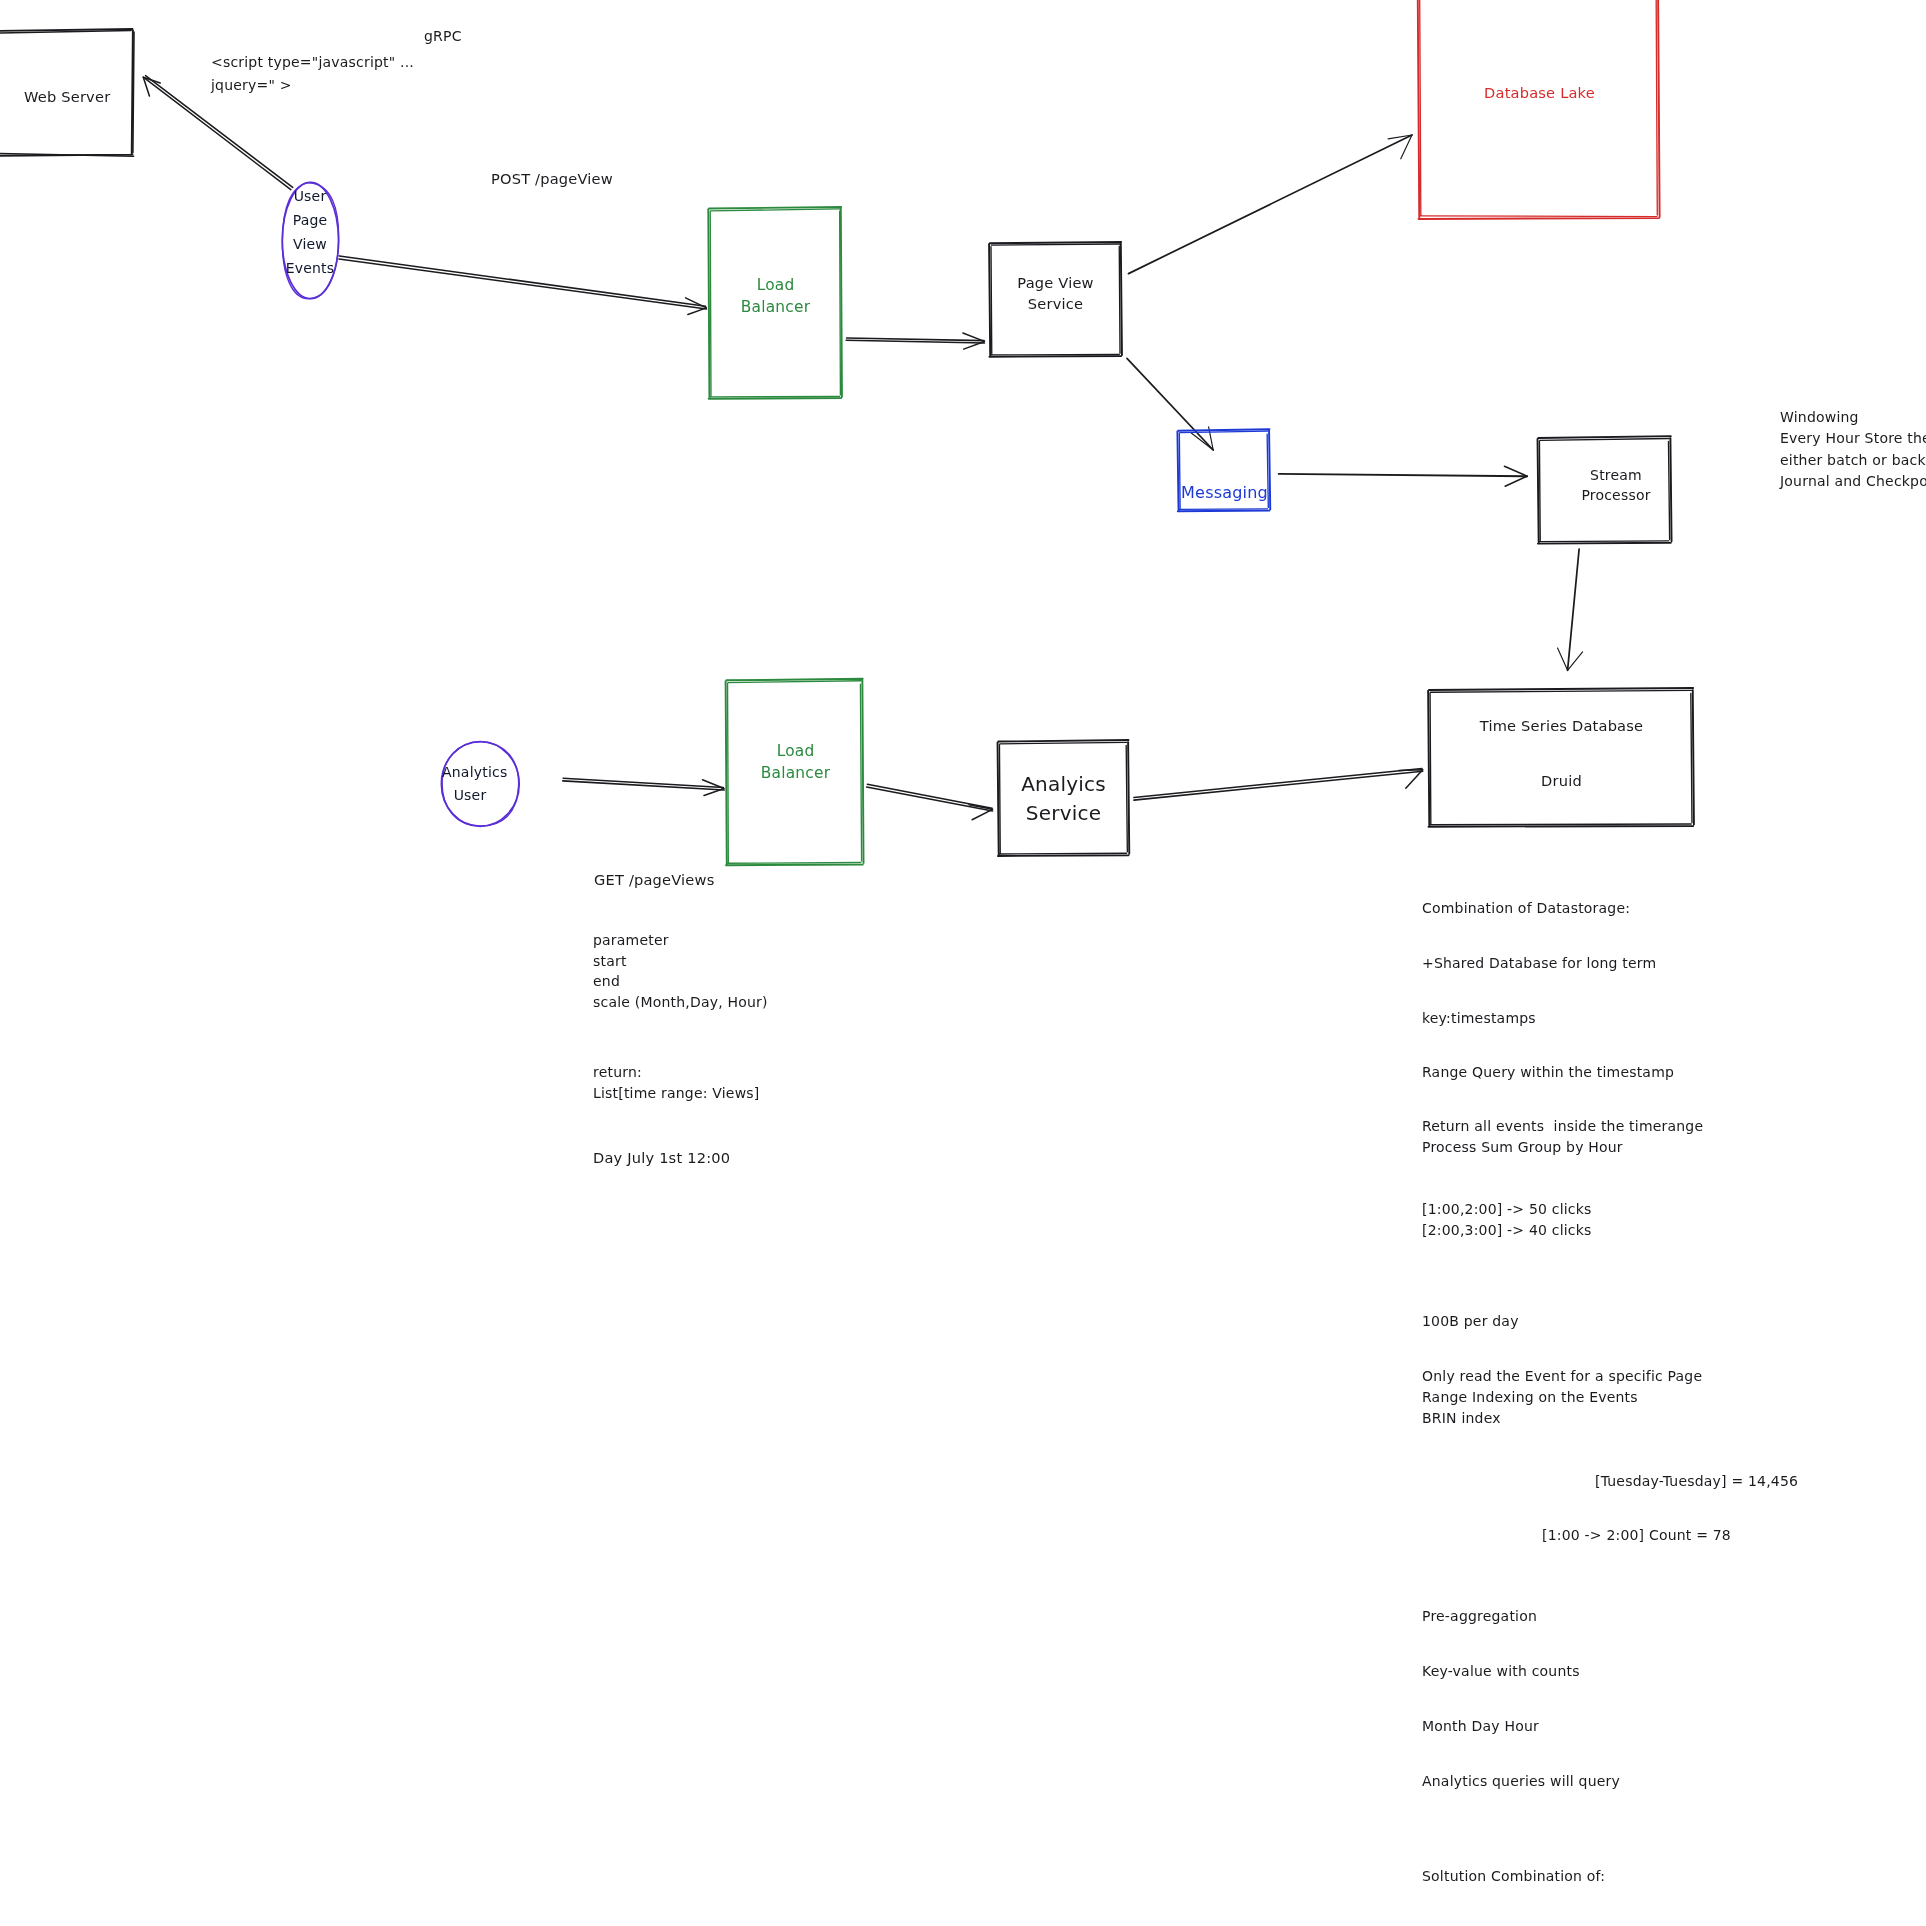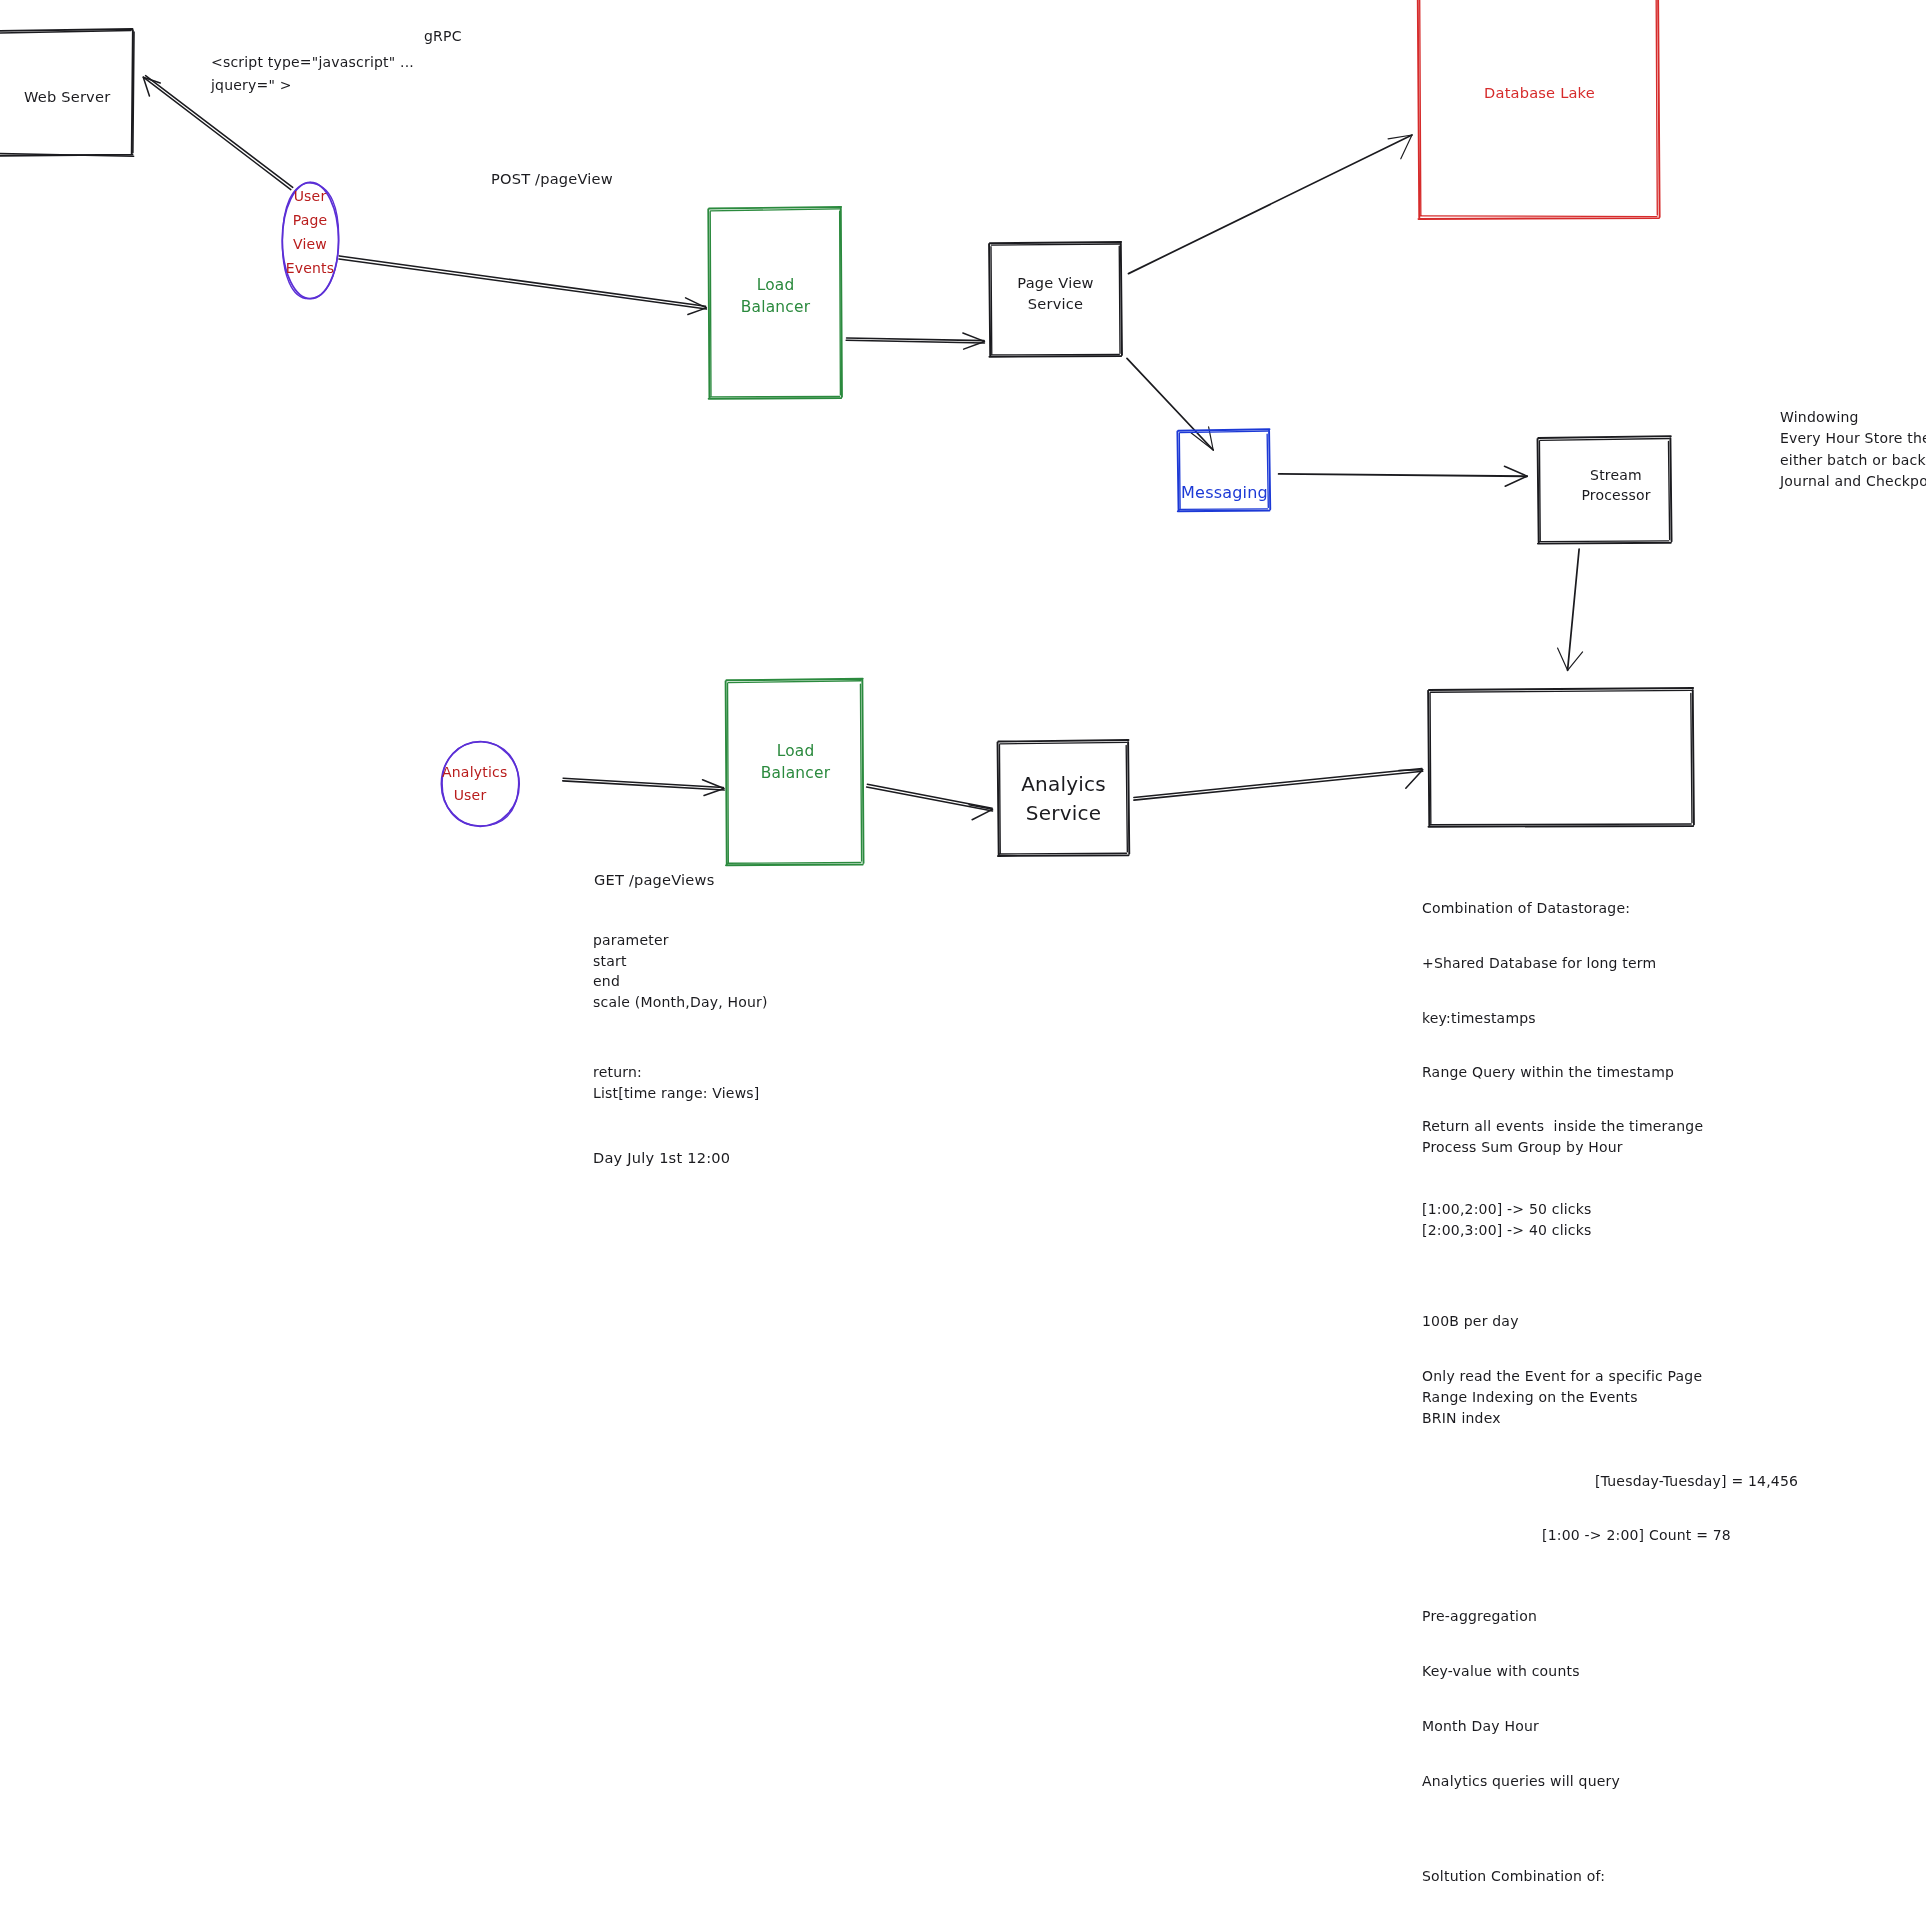--- a/index.html
+++ b/index.html
@@ -36,21 +36,21 @@
   .note {
     position: absolute;
     font-family: "DejaVu Sans", sans-serif;
     color: #1b1b1f;
     white-space: pre;
     line-height: 1.5;
     letter-spacing: 0.2px;
   }
   .c-black  { color: #1b1b1f; }
   .c-green  { color: #2b8a3e; }
-  .c-violet { color: #b91c1c; }
+  .c-violet { color: #0f172a; }
   .c-blue   { color: #1c39d6; }
   .c-red    { color: #d62b2b; }
 </style>
 </head>
 <body>
 
 <div id="canvas">
 
   <svg id="sketch-layer" viewBox="0 0 6021 6433">
     <defs>
@@ -189,20 +189,23 @@
   <div class="node-label c-black" style="left:991px; top:272px; width:129px; font-size:14.6px;">Page View
 Service</div>
 
   <div class="node-label c-red" style="left:1421px; top:82px; width:237px; font-size:14.6px;">Database Lake</div>
 
   <div class="node-label c-blue" style="left:1180px; top:481px; width:89px; font-size:16px;">Messaging</div>
 
   <div class="node-label c-black" style="left:1540px; top:465px; width:152px; font-size:14px;">Stream
 Processor</div>
 
+  <div class="node-label c-black" style="left:1431px; top:712px; width:261px; font-size:14.6px; line-height:1.9;">Time Series Database
+
+Druid</div>
 
   <div class="node-label c-violet" style="left:442px; top:761px; width:56px; font-size:14px; line-height:1.65;">Analytics
 User</div>
 
   <div class="node-label c-green" style="left:729px; top:740px; width:133px; font-size:15.4px;">Load
 Balancer</div>
 
   <div class="node-label c-black" style="left:1000px; top:770px; width:127px; font-size:20px;">Analyics
 Service</div>
 

